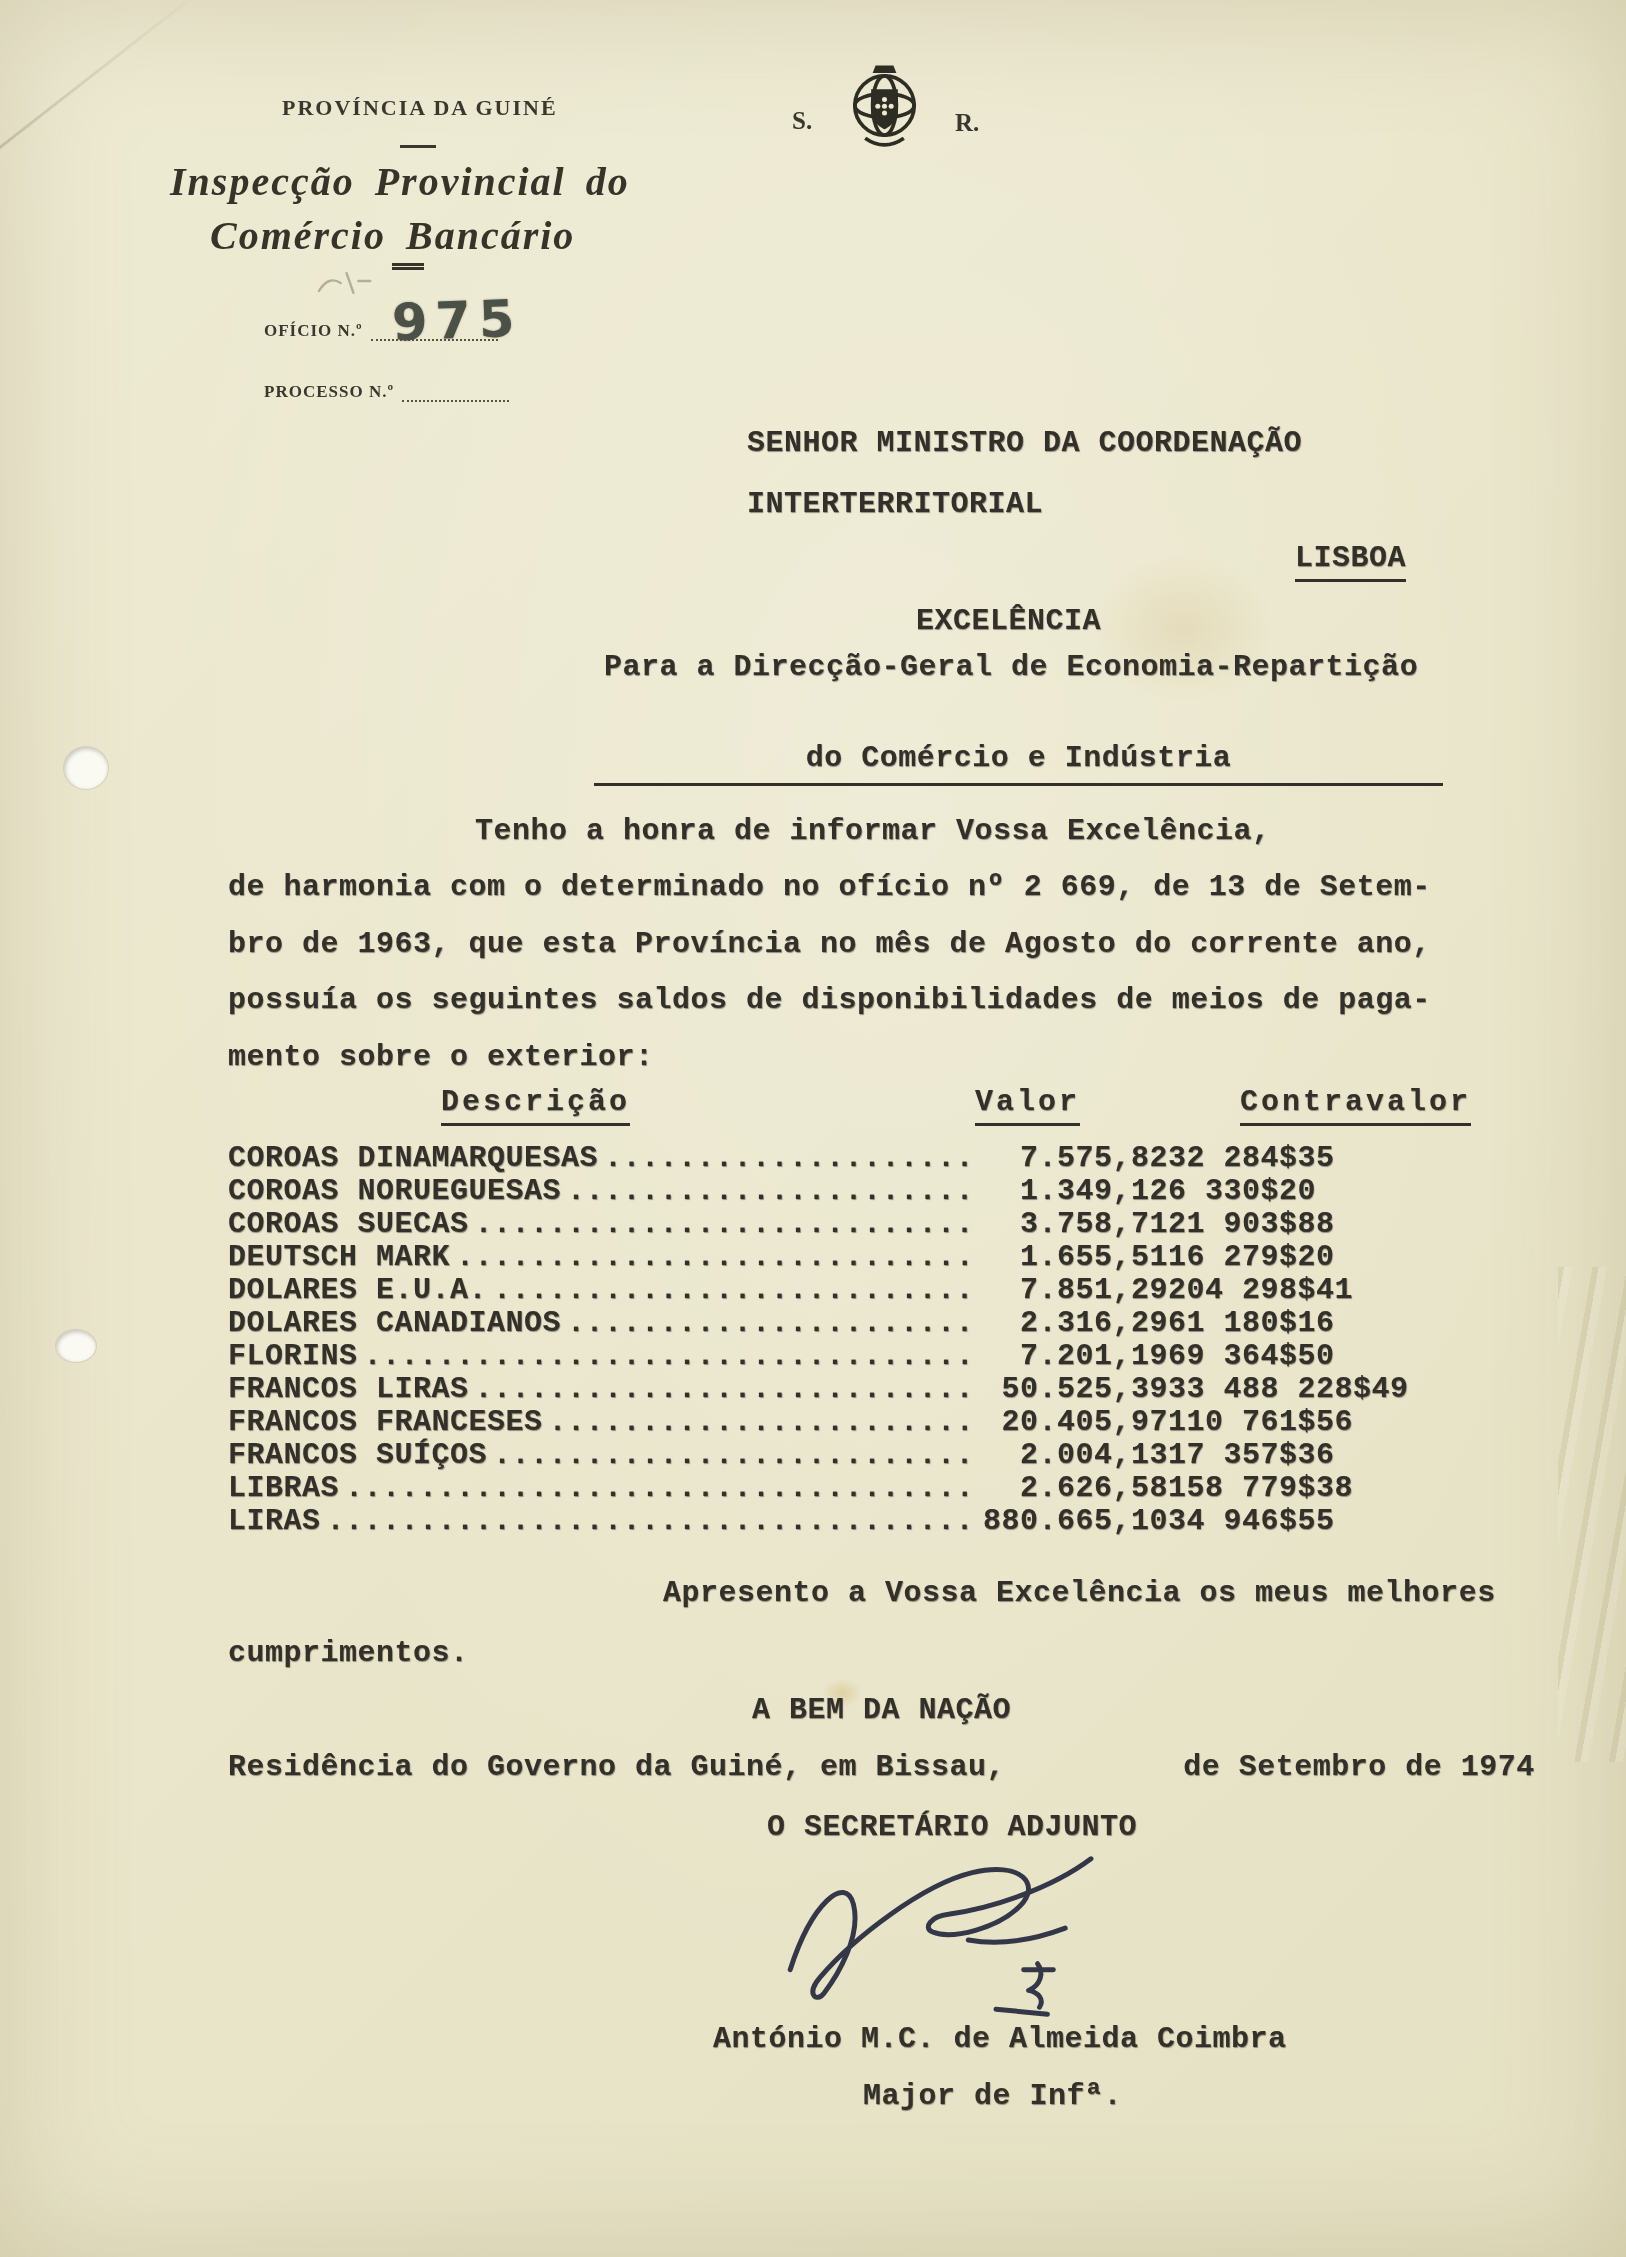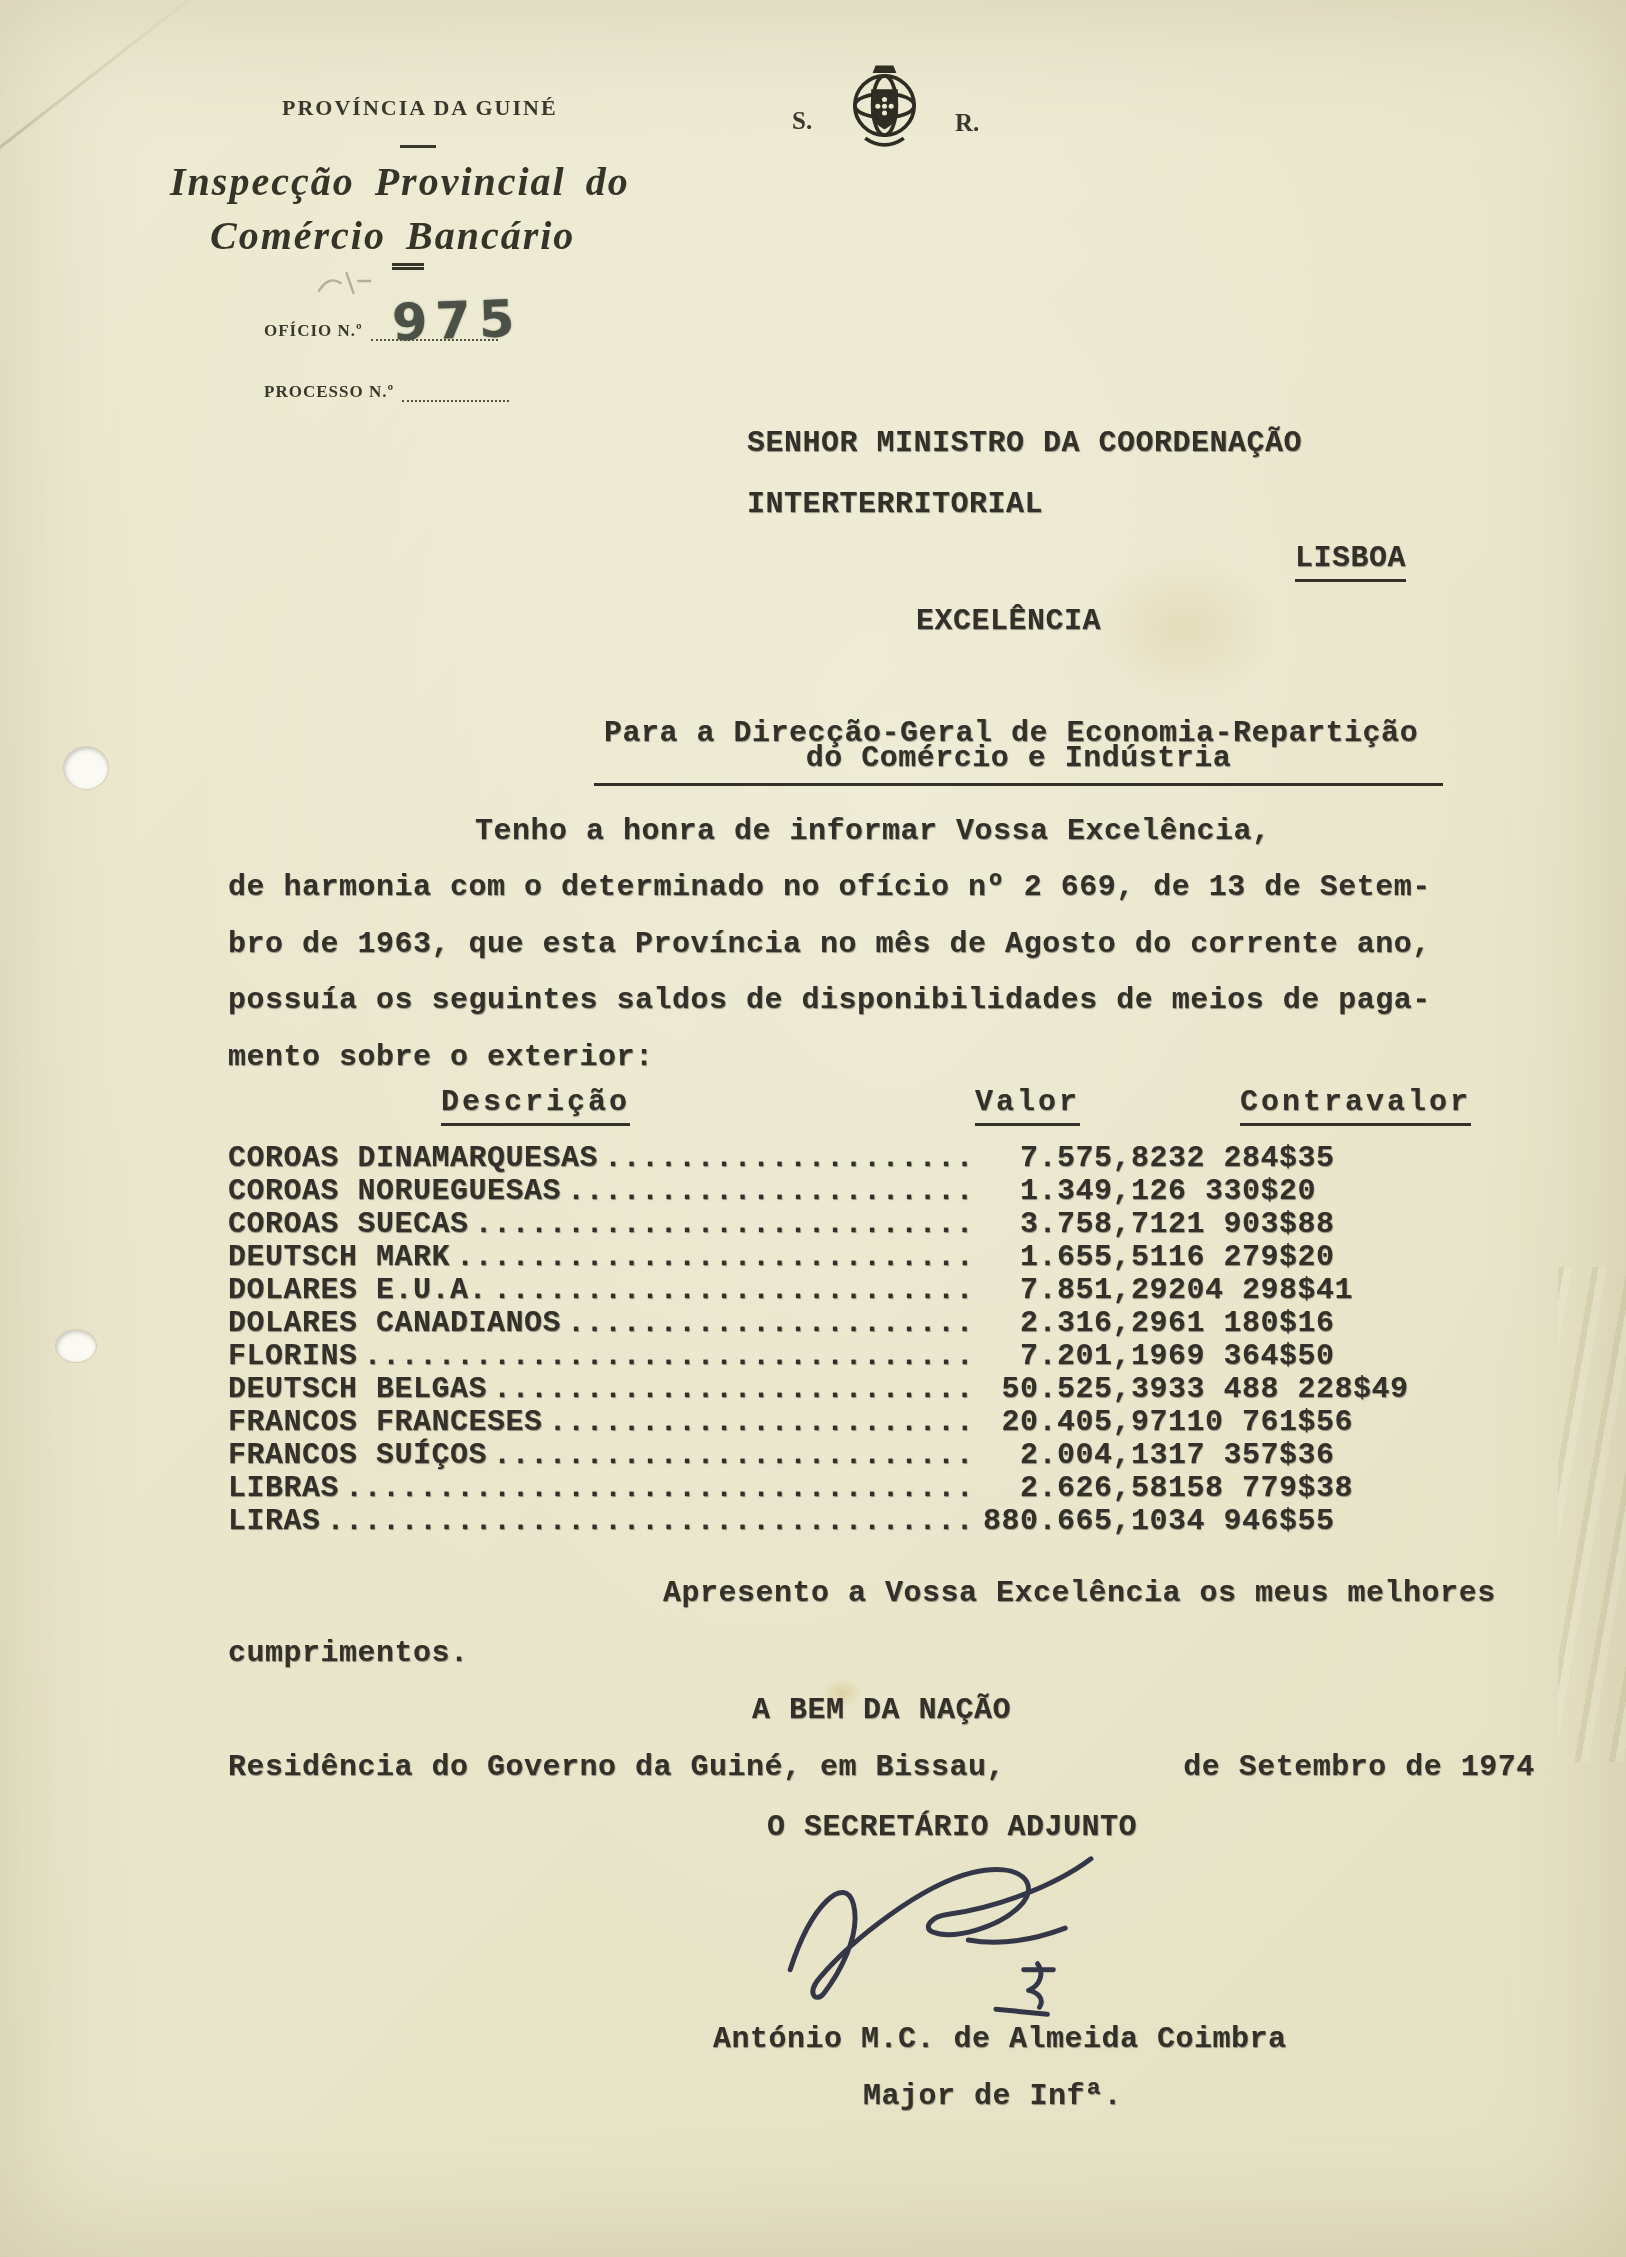--- a/index.html
+++ b/index.html
@@ -128,21 +128,21 @@
   <div class="stamp">975</div>
   <div class="serif reflabel" style="left:264px; top:382px;">
     <span>PROCESSO N.º</span><span class="dotline" style="width:107px;"></span>
   </div>
 
   <div class="line" style="left:747px; top:426px;">SENHOR MINISTRO DA COORDENAÇÃO</div>
   <div class="line" style="left:747px; top:487px;">INTERTERRITORIAL</div>
   <div class="line u" style="left:1295px; top:541px;">LISBOA</div>
   <div class="line" style="left:916px; top:604px;">EXCELÊNCIA</div>
 
-  <div class="line" style="left:604px; top:716px;">Para a Direcção-Geral de Economia-Repartição</div>
+  <div class="line" style="left:604px; top:650px;">Para a Direcção-Geral de Economia-Repartição</div>
   <div class="line subject-u">do Comércio e Indústria</div>
 
   <div class="line" style="left:475px; top:814px;">Tenho a honra de informar Vossa Excelência,</div>
   <div class="line" style="left:228px; top:870px;">de harmonia com o determinado no ofício nº 2 669, de 13 de Setem-</div>
   <div class="line" style="left:228px; top:927px;">bro de 1963, que esta Província no mês de Agosto do corrente ano,</div>
   <div class="line" style="left:228px; top:983px;">possuía os seguintes saldos de disponibilidades de meios de paga-</div>
   <div class="line" style="left:228px; top:1040px;">mento sobre o exterior:</div>
 
   <div class="line u thead-item" style="left:441px;">Descrição</div>
   <div class="line u thead-item" style="left:975px;">Valor</div>
@@ -185,21 +185,21 @@
         <span class="tval">2.316,29</span>
         <span class="tcontra">61 180$16</span>
       </div>
     <div class="trow">
         <span class="tdesc">FLORINS</span>
         <span class="tdots">............................................................</span>
         <span class="tval">7.201,19</span>
         <span class="tcontra">69 364$50</span>
       </div>
     <div class="trow">
-        <span class="tdesc">DEUTSCH BELGAS</span>
+        <span class="tdesc">FRANCOS LIRAS</span>
         <span class="tdots">............................................................</span>
         <span class="tval">50.525,39</span>
         <span class="tcontra">33 488 228$49</span>
       </div>
     <div class="trow">
         <span class="tdesc">FRANCOS FRANCESES</span>
         <span class="tdots">............................................................</span>
         <span class="tval">20.405,97</span>
         <span class="tcontra">110 761$56</span>
       </div>

